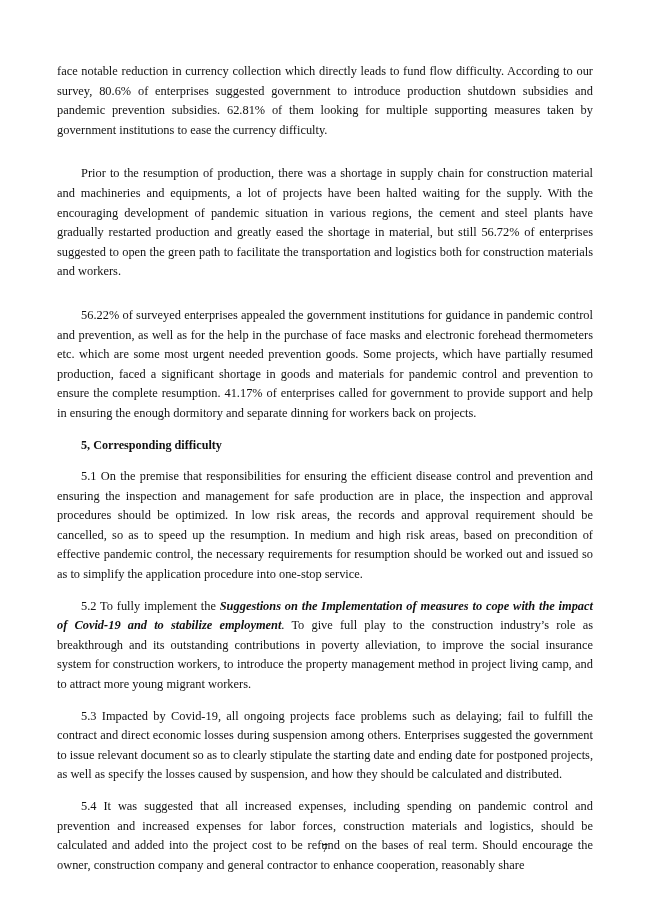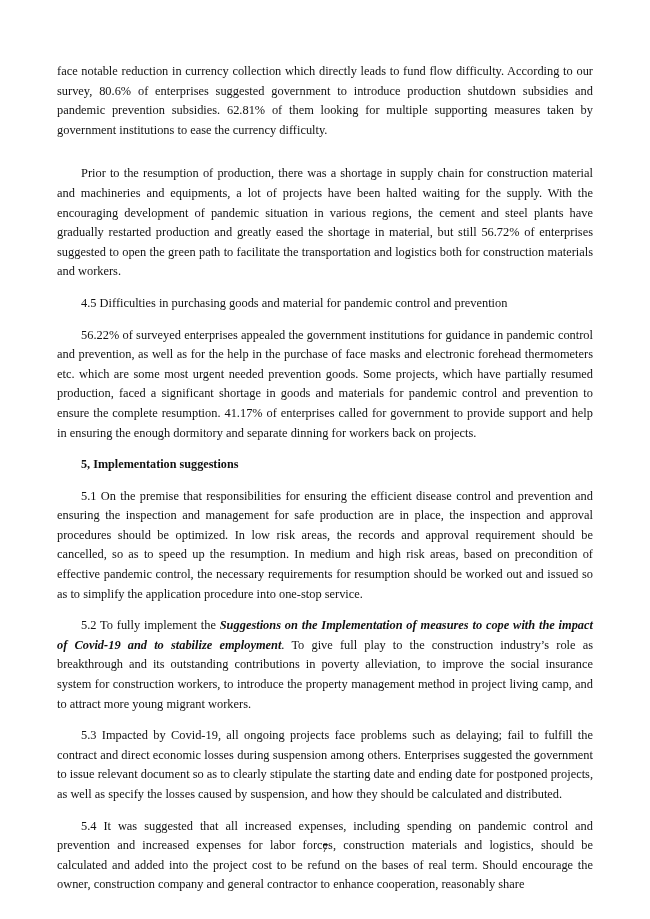--- a/index.html
+++ b/index.html
@@ -77,29 +77,28 @@
 
     <div class="gap"></div>
 
 
     <div class="gap"></div>
 
     <p class="body">Prior to the resumption of production, there was a shortage in supply chain for construction material and machineries and equipments, a lot of projects have been halted waiting for the supply. With the encouraging development of pandemic situation in various regions, the cement and steel plants have gradually restarted production and greatly eased the shortage in material, but still 56.72% of enterprises suggested to open the green path to facilitate the transportation and logistics both for construction materials and workers.</p>
 
     <div class="gap"></div>
 
-    <p class="heading">4.5 Difficulties in purchasing goods and material for pandemic control and prevention</p>
 
     <div class="gap"></div>
 
     <p class="body">56.22% of surveyed enterprises appealed the government institutions for guidance in pandemic control and prevention, as well as for the help in the purchase of face masks and electronic forehead thermometers etc. which are some most urgent needed prevention goods. Some projects, which have partially resumed production, faced a significant shortage in goods and materials for pandemic control and prevention to ensure the complete resumption. 41.17% of enterprises called for government to provide support and help in ensuring the enough dormitory and separate dinning for workers back on projects.</p>
 
     <div class="gap"></div>
 
-    <p class="heading-bold">5, Implementation suggestions</p>
+    <p class="heading-bold">5, Corresponding difficulty</p>
 
     <div class="gap"></div>
 
     <p class="body">5.1 On the premise that responsibilities for ensuring the efficient disease control and prevention and ensuring the inspection and management for safe production are in place, the inspection and approval procedures should be optimized. In low risk areas, the records and approval requirement should be cancelled, so as to speed up the resumption. In medium and high risk areas, based on precondition of effective pandemic control, the necessary requirements for resumption should be worked out and issued so as to simplify the application procedure into one-stop service.</p>
 
     <div class="gap"></div>
 
     <p class="body"><span>5.2 To fully implement the </span><em class="bolditalic">Suggestions on the Implementation of measures to cope with the impact of Covid-19 and to stabilize employment</em><span>. To give full play to the construction industry’s role as breakthrough and its outstanding contributions in poverty alleviation, to improve the social insurance system for construction workers, to introduce the property management method in project living camp, and to attract more young migrant workers.</span></p>
 
     <div class="gap"></div>

